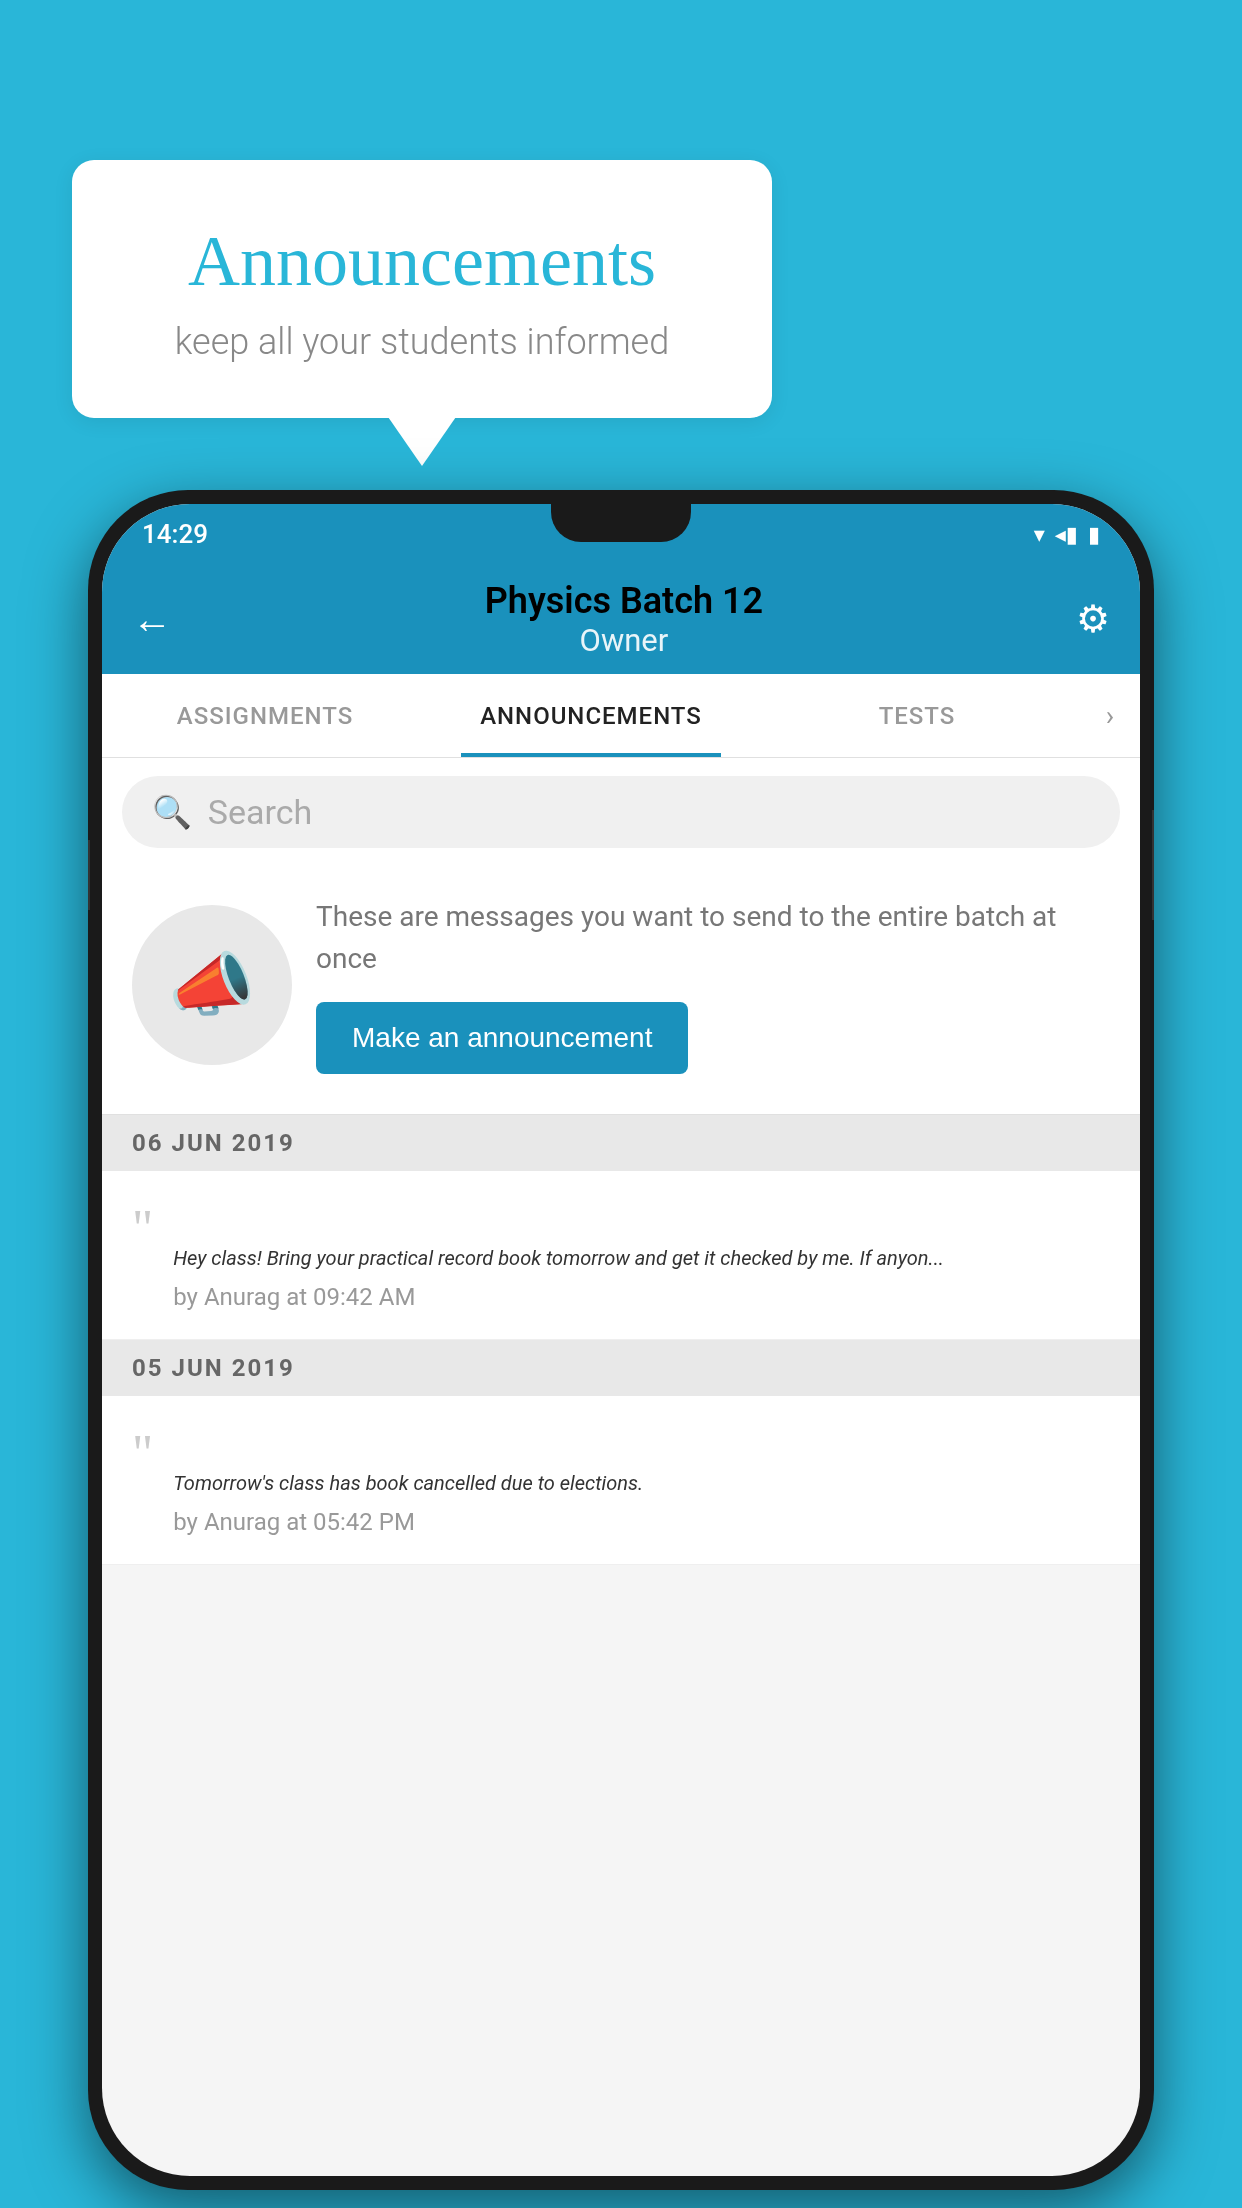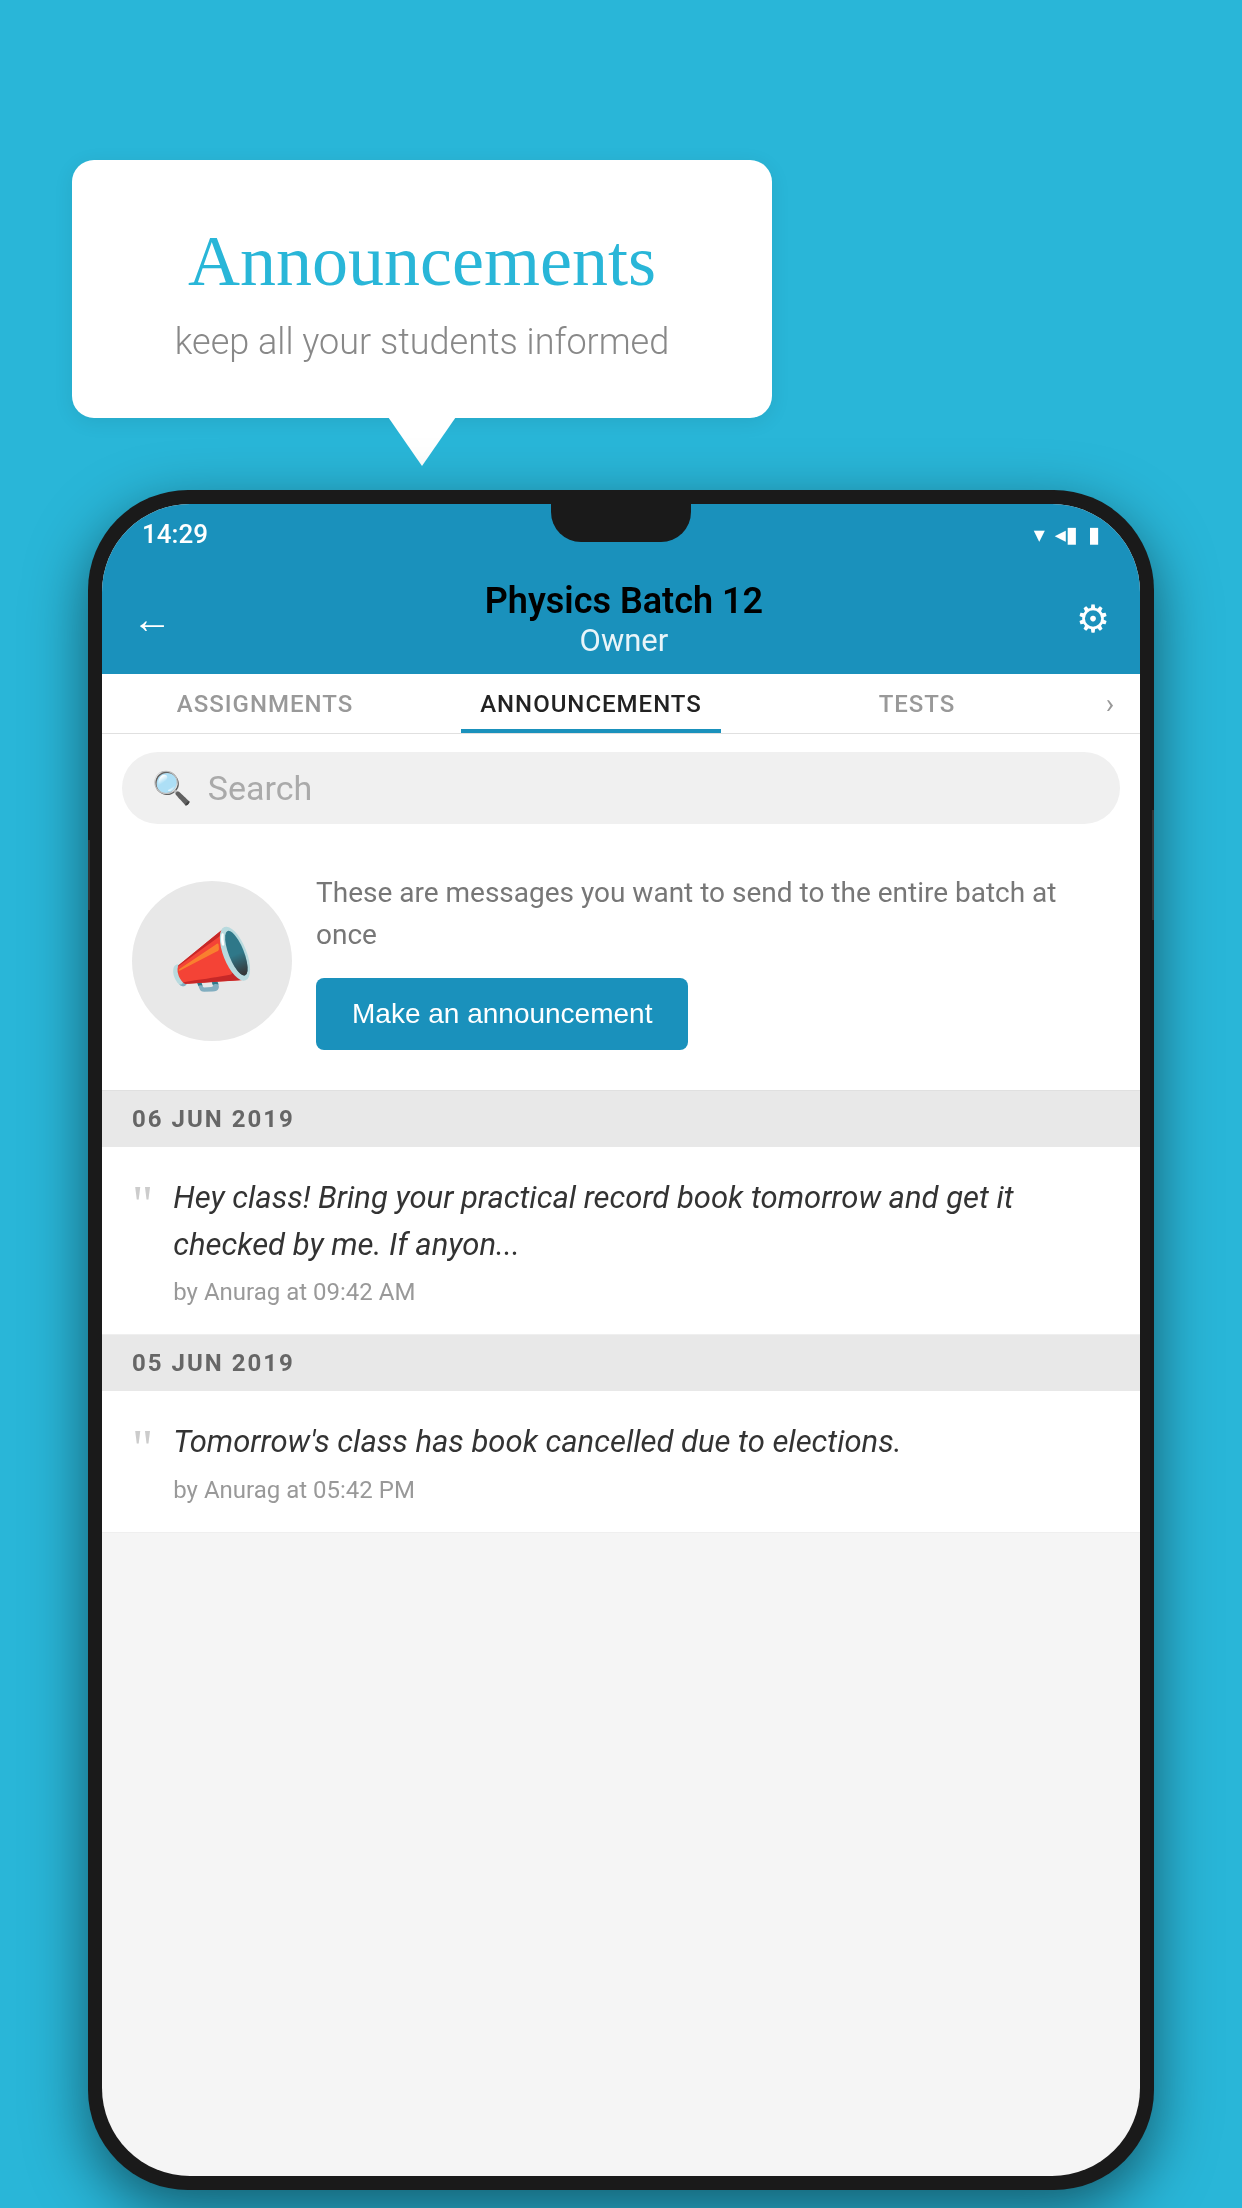--- a/index.html
+++ b/index.html
@@ -163,21 +163,21 @@
     }
 
     .header-gear {
       color: white;
       font-size: 38px;
     }
 
     
     .tabs-bar {
       background: white;
-      height: 60px;
+      height: 84px;
       display: flex;
       align-items: center;
       border-bottom: 1px solid #e0e0e0;
     }
 
     .tab-item {
       flex: 1;
       text-align: center;
       height: 100%;
       display: flex;
@@ -320,24 +320,25 @@
       flex-shrink: 0;
       font-family: Georgia, serif;
     }
 
     .announcement-content {
       flex: 1;
     }
 
     .announcement-text {
       color: #333;
-      font-size: 31px;
+      font-size: 20px;
       font-style: italic;
       line-height: 1.5;
       margin-bottom: 10px;
+      margin-top: 44px;
     }
 
     .announcement-meta {
       color: #999;
       font-size: 24px;
     }
 
     
     .phone-side-btn-left {
       position: absolute;

